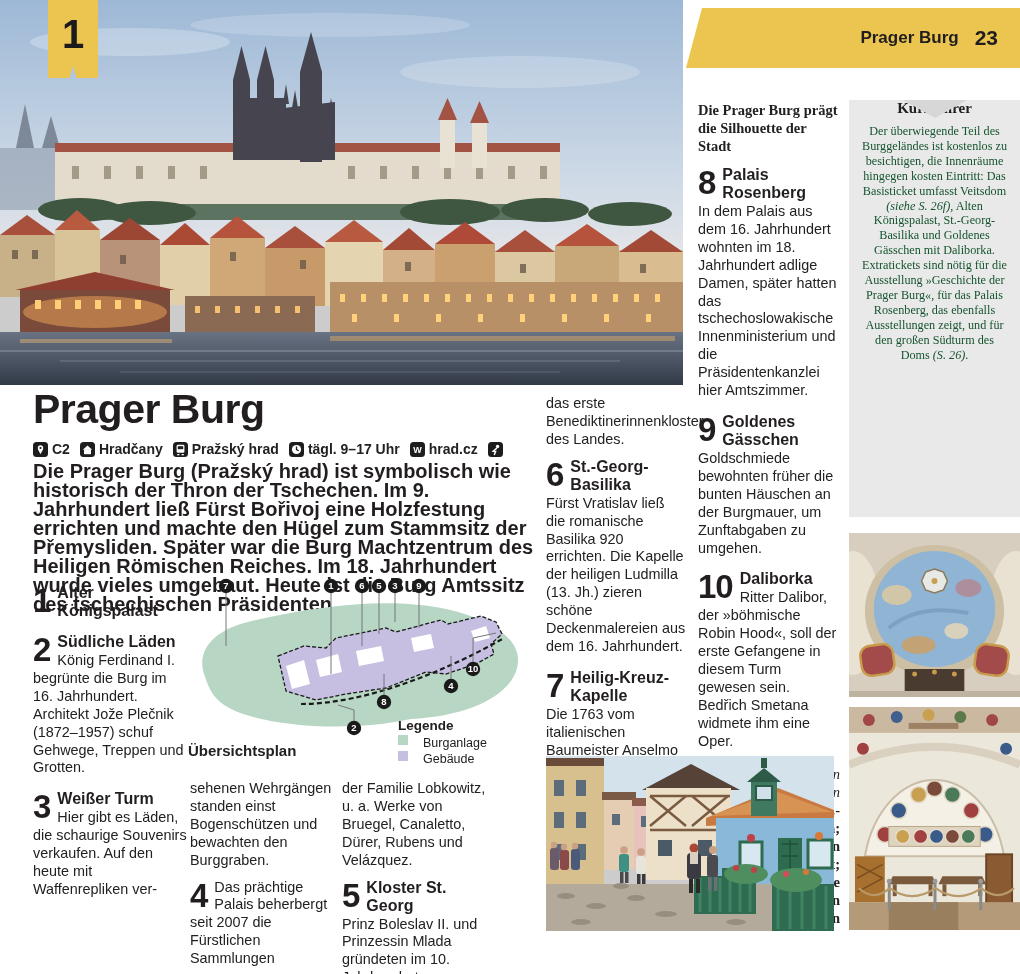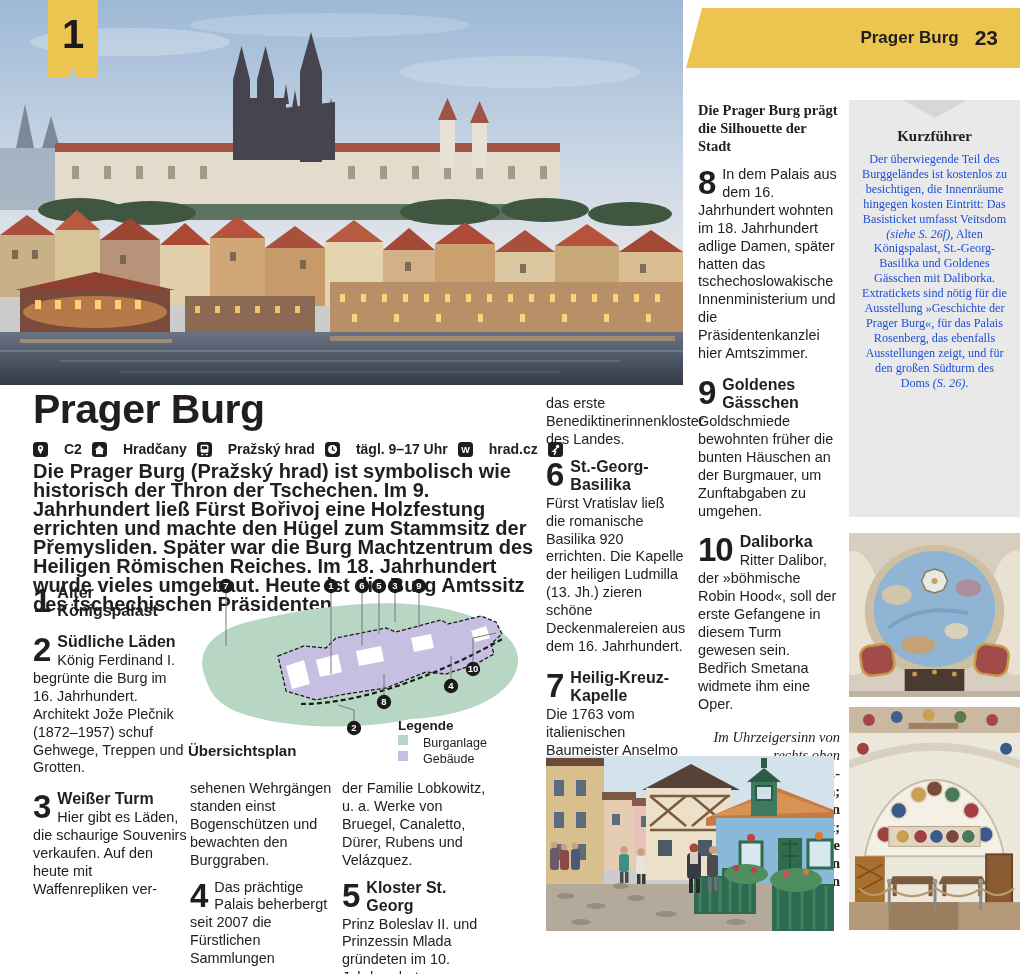--- a/index.html
+++ b/index.html
@@ -22,21 +22,21 @@
   .photo{overflow:hidden;background:#ccc}
   .hero{left:0;top:0;width:683px;height:385px}
   .golden{left:546px;top:756px;width:288px;height:175px}
   .fresco{left:849px;top:533px;width:171px;height:164px}
   .arms{left:849px;top:707px;width:171px;height:223px}
   .photo svg{display:block;width:100%;height:100%}
 
   
   .title{left:33px;top:389px;font-size:41px;font-weight:700;letter-spacing:-.5px;line-height:1;color:#221e1f}
   .infoline{left:33px;top:441px;display:flex;gap:10px;align-items:center}
-  .info-item{display:flex;gap:16px;align-items:center;font-size:14px;font-weight:700}
+  .info-item{display:flex;gap:4px;align-items:center;font-size:14px;font-weight:700}
   .ic{width:15px;height:15px;flex:none}
   .intro{left:33px;top:462px;width:505px;font-size:20px;font-weight:700;line-height:19px;color:#221e1f}
 
   
   .colA{left:33px;top:584px;width:154px}
   .colB{left:190px;top:780px;width:148px}
   .colC{left:342px;top:780px;width:152px}
   .colM{left:546px;top:395px;width:141px}
   .colR{left:698px;top:101px;width:142px}
   .bodytext,.entry p{font-size:14.4px;line-height:17.9px}
@@ -61,22 +61,22 @@
   .legend .lt{font-weight:700;font-size:13.5px;margin-bottom:2px}
   .legend .row{display:flex;align-items:flex-start;gap:15px;font-size:12.5px;line-height:16px}
   .sw{width:10px;height:10px;flex:none}
   .sw-green{background:#b7d7c4}
   .sw-purple{background:#c6bfe2}
 
   
   .kf{left:849px;top:100px;width:171px;height:417px;background:#e9e9e9;text-align:center;padding:0 13px}
   .kf::before{content:"";position:absolute;top:0;left:50%;transform:translateX(-50%);
               border-left:32px solid transparent;border-right:32px solid transparent;border-top:18px solid #d7d7d7}
-  .kf h4{font-family:"Liberation Serif",serif;font-size:15px;font-weight:700;margin-top:28px;margin-bottom:7px}
-  .kf .kfbody{font-family:"Liberation Serif",serif;font-size:12.2px;line-height:14.9px;color:#1d4ed8}
+  .kf h4{font-family:"Liberation Serif",serif;font-size:15px;font-weight:700;margin-bottom:7px}
+  .kf .kfbody{font-family:"Liberation Serif",serif;font-size:12.2px;line-height:14.9px;color:#14532d}
   .kf .kfbody em{font-style:italic}
 </style>
 </head>
 <body>
 
 <div class="abs photo hero">
   <svg viewBox="0 0 683 385" preserveAspectRatio="none">
     <defs>
       <linearGradient id="sky" x1="0" y1="0" x2="0" y2="1">
         <stop offset="0" stop-color="#9db8d6"></stop>
@@ -404,20 +404,21 @@
     <span class="num">7</span>
     <h3>Heilig-Kreuz-Kapelle</h3>
     <p>Die 1763 vom italienischen Baumeister Anselmo Lurago erbaute Kapelle ist meist geschlossen, man kann aber an der Fassade Sta-</p>
   </div>
 </div>
 
 <div class="abs colR">
   <p class="hero-caption">Die Prager Burg prägt die Silhouette der Stadt</p>
   <div class="entry">
     <span class="num">8</span>
+    <h3>Palais Rosenberg</h3>
     <p>In dem Palais aus dem 16. Jahrhundert wohnten im 18. Jahrhundert adlige Damen, später hatten das tschechoslowakische Innenministerium und die Präsidentenkanzlei hier Amtszimmer.</p>
   </div>
   <div class="entry">
     <span class="num">9</span>
     <h3>Goldenes Gässchen</h3>
     <p>Goldschmiede bewohnten früher die bunten Häuschen an der Burgmauer, um Zunftabgaben zu umgehen.</p>
   </div>
   <div class="entry">
     <span class="num">10</span>
     <h3>Daliborka</h3>

